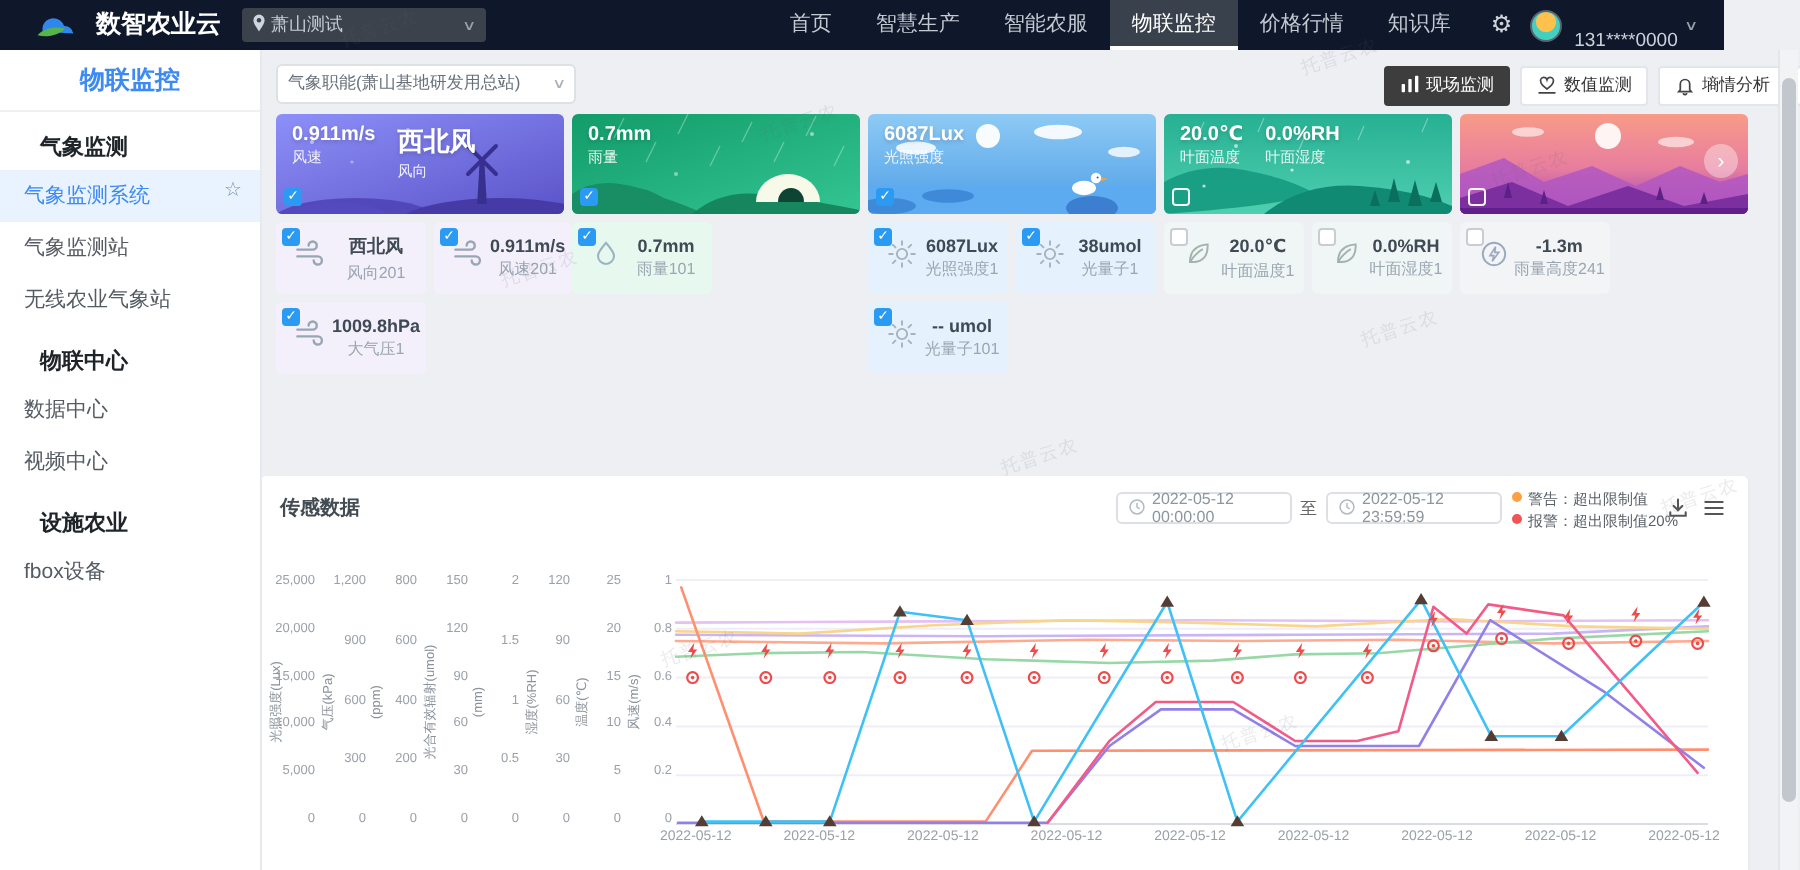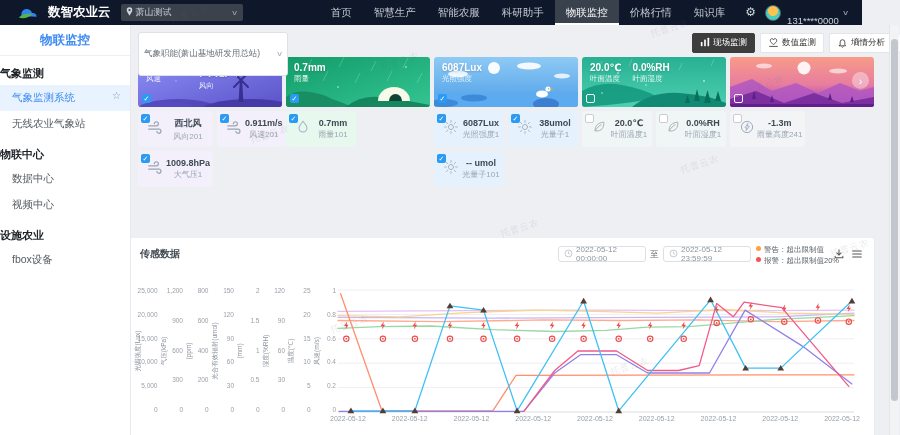--- a/index.html
+++ b/index.html
@@ -18,27 +18,27 @@
   .nav-item{padding:0 11px;line-height:25px;font-size:10.5px;color:#c3c9d1;cursor:pointer;white-space:nowrap}
   .nav-item.active{background:#39414c;color:#fff;box-shadow:inset 0 -2px 0 #fff}
   .gear{color:#cfd5dc;font-size:12px;margin:0 9px;cursor:pointer;line-height:25px}
   .avatar{width:14px;height:14px;border-radius:50%;border:1px solid #5a626d;
     background:radial-gradient(circle at 50% 36%,#ffc04d 0 42%,#45cfc0 46%)}
   .user{color:#ccd2da;font-size:9.5px;margin:16px 4px 0 6px;white-space:nowrap}
   .user-chev{margin-right:14px}
   
   .sidebar{position:absolute;top:25px;left:0;width:130px;height:410px;background:#fff;border-right:1px solid #e6e9ed;z-index:5}
   .sb-title{height:30px;line-height:30px;text-align:center;color:#3d8af2;font-size:12.5px;font-weight:bold;border-bottom:1px solid #eef0f2}
-  .sb-section-h{font-size:11px;font-weight:bold;color:#1f2429;padding:10px 0 4px}
+  .sb-section-h{font-size:11px;font-weight:bold;color:#1f2429;padding:10px 20px 4px}
   .sb-item{font-size:10.5px;color:#555b63;padding:6px 12px;position:relative;cursor:pointer;white-space:nowrap}
   .sb-item.active{background:#e9f3ff;color:#3d8af2}
   .sb-item .star{position:absolute;right:9px;top:5px;color:#7f93ad;font-size:10px}
   
   .station-select{position:absolute;left:138px;top:32px;width:138px;height:18px;background:#fff;border:1px solid #dde1e6;
-    border-radius:3px;display:flex;align-items:center;font-size:8.5px;color:#67707a;padding:12px 5px;gap:3px;cursor:pointer;z-index:4}
+    border-radius:3px;display:flex;align-items:center;font-size:8.5px;color:#67707a;padding:0 5px;gap:3px;cursor:pointer;z-index:4}
   .station-select .chev{margin-left:auto;color:#aab1b9}
   .btn-group{position:absolute;left:692px;top:33px;display:flex;gap:5px;z-index:4}
   .tbtn{height:18px;display:flex;align-items:center;gap:3px;padding:0 7px;background:#fff;border:1px solid #e2e5e9;
     border-radius:2px;font-size:8.5px;color:#333;cursor:pointer;white-space:nowrap}
   .tbtn.active{background:#3d3d3d;color:#fff;border-color:#3d3d3d}
   
   .cards{position:absolute;left:138px;top:57px;display:flex;gap:4px;z-index:3}
   .card{width:144px;flex:none}
   .banner{height:50px;border-radius:3px;position:relative;overflow:hidden;cursor:pointer}
   .banner svg.scene{position:absolute;left:0;top:0;overflow:hidden}
@@ -107,37 +107,37 @@
             <path d="M5 0a4 4 0 0 1 4 4c0 2.6-2.6 5.6-4 8C3.6 9.6 1 6.6 1 4a4 4 0 0 1 4-4z" fill="#cfd5dc"></path>
             <circle cx="5" cy="4" r="1.6" fill="#3b424c"></circle>
           </svg></span>
       <span>萧山测试</span>
       <span class="chev">∨</span>
     </span>
     <nav class="nav-items" id="nav-items">
         <div class="nav-item">首页</div>
         <div class="nav-item">智慧生产</div>
         <div class="nav-item">智能农服</div>
-        <div class="nav-item">科研助手</div>
         <div class="nav-item active">物联监控</div>
         <div class="nav-item">价格行情</div>
         <div class="nav-item">知识库</div>
       </nav>
     <span class="gear">⚙</span>
     <span class="avatar"></span>
     <span class="user">131****0000</span>
     <span class="chev user-chev">∨</span>
   </header>
 
   <aside class="sidebar">
     <div class="sb-title">物联监控</div>
     <div id="sb-sections">
         <div class="sb-section">
      <div class="sb-section-h">气象监测</div>
      <div class="sb-item active">气象监测系统<span class="star">☆</span></div>
+          <div class="sb-item">气象监测站</div>
           <div class="sb-item">无线农业气象站</div>
    </div>
         <div class="sb-section">
      <div class="sb-section-h">物联中心</div>
      <div class="sb-item">数据中心</div>
           <div class="sb-item">视频中心</div>
    </div>
         <div class="sb-section">
      <div class="sb-section-h">设施农业</div>
      <div class="sb-item">fbox设备</div>

